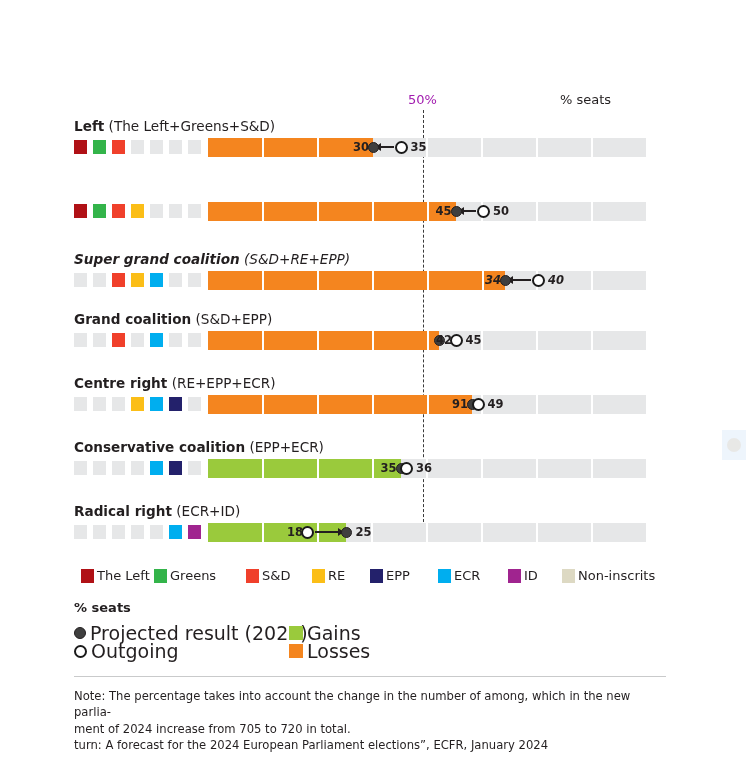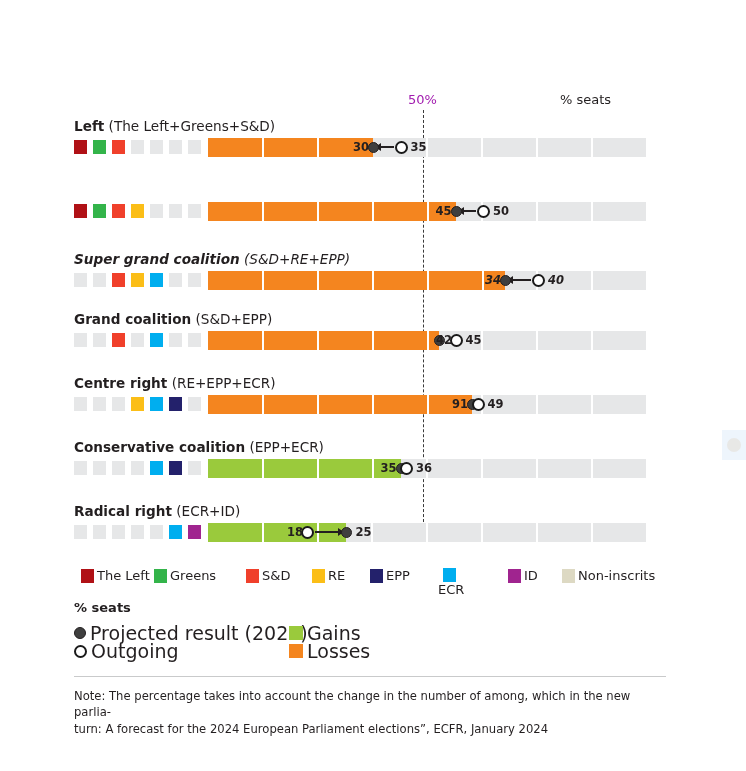--- a/index.html
+++ b/index.html
@@ -561,21 +561,21 @@
         <span>S&amp;D</span>
       </div>
       <div class="pl-item" style="left: 238px;">
         <span class="pl-sw" style="background: rgb(251, 190, 23);"></span>
         <span>RE</span>
       </div>
       <div class="pl-item" style="left: 296px;">
         <span class="pl-sw" style="background: rgb(35, 33, 107);"></span>
         <span>EPP</span>
       </div>
-      <div class="pl-item" style="left: 364px; flex-direction: column;">
+      <div class="pl-item" style="left: 364px;">
         <span class="pl-sw" style="background: rgb(0, 174, 239);"></span>
         <span>ECR</span>
       </div>
       <div class="pl-item" style="left: 434px;">
         <span class="pl-sw" style="background: rgb(160, 36, 143);"></span>
         <span>ID</span>
       </div>
       <div class="pl-item" style="left: 488px;">
         <span class="pl-sw" style="background: rgb(221, 217, 195);"></span>
         <span>Non-inscrits</span>
@@ -599,20 +599,21 @@
     <div class="ml-row" style="left:215px; top:40px;">
       <span class="ml-sw" id="sw-losses" style="background: rgb(244, 133, 31);"></span>
       <span>Losses</span>
     </div>
   </div>
 
   <div class="divider"></div>
 
   <div class="note">
     <p>Note: The percentage takes into account the change in the number of among, which in the new parlia-</p>
+    <p>ment of 2024 increase from 705 to 720 in total.</p>
     <p>turn: A forecast for the 2024 European Parliament elections”, ECFR, January 2024</p>
   </div>
 
   <div class="edge-artifact">
     <div class="blob"></div>
   </div>
 
 </div>
 
 </body></html>

